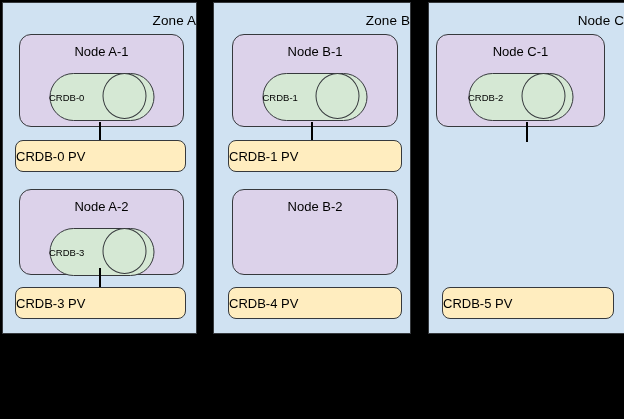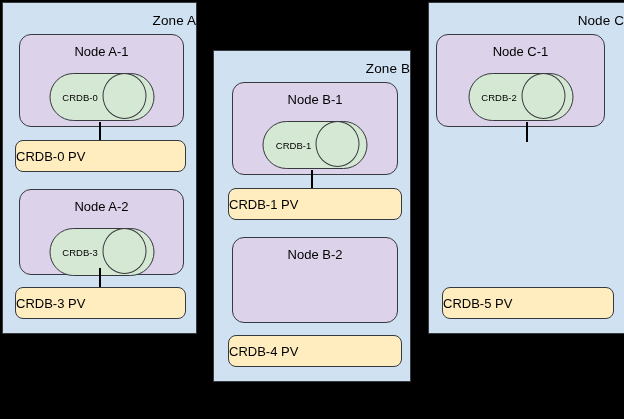--- a/index.html
+++ b/index.html
@@ -23,21 +23,21 @@
   
   .zone {
     position: absolute;
     top: 2px;
     height: 332px;
     background: #d0e2f2;
     border: 1px solid #36393d;
     box-sizing: border-box;
   }
   #zone-a { left: 2px;   width: 195px; }
-  #zone-b { left: 213px; width: 198px; margin-top: 48px; }
+  #zone-b { left: 213px; width: 198px; }
   #zone-c { left: 428px; width: 196px; border-right: none; }
 
   .zone-title {
     position: absolute;
     top: 10px;
     left: 0;
     width: 100%;
     text-align: right;
     font-size: 13.5px;
     color: #000000;
@@ -99,21 +99,20 @@
     border-radius: 50%;
     background: #d5e8d4;
     box-sizing: border-box;
   }
   .cyl-label {
     position: absolute;
     left: 0;
     top: 50%;
     transform: translateY(-50%);
     width: 62px;
-    text-align: center;
     font-size: 9.5px;
     color: #000000;
     z-index: 3;
   }
 
   
   .connector {
     position: absolute;
     width: 2px;
     background: #000000;

